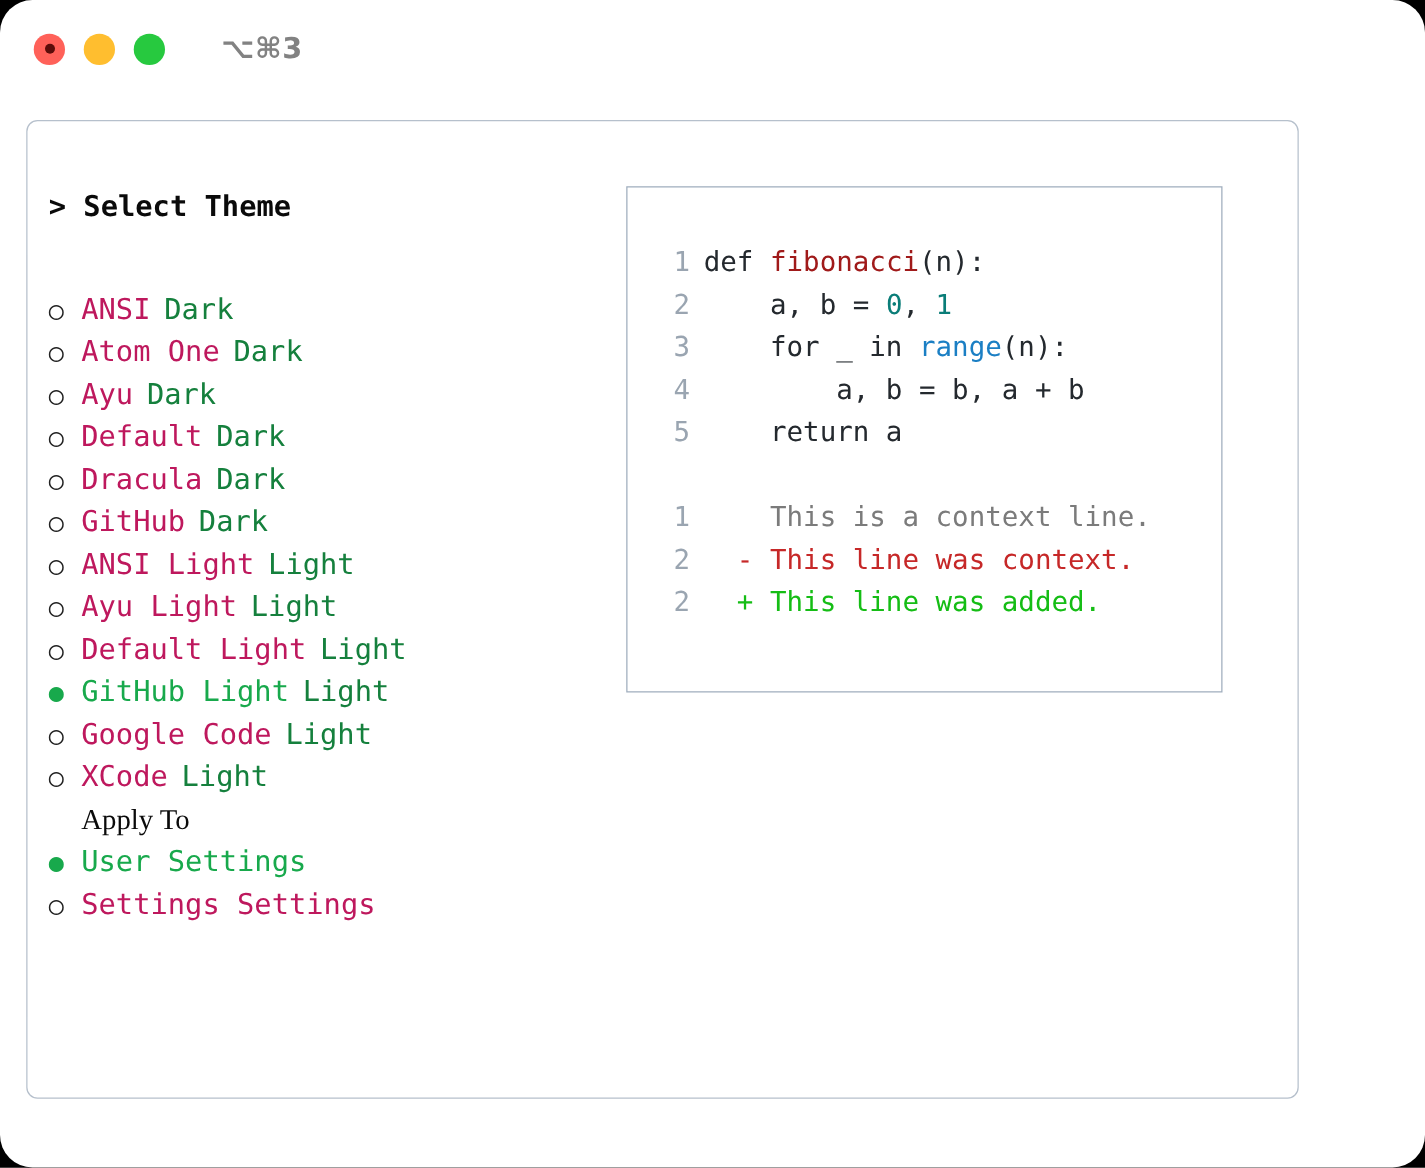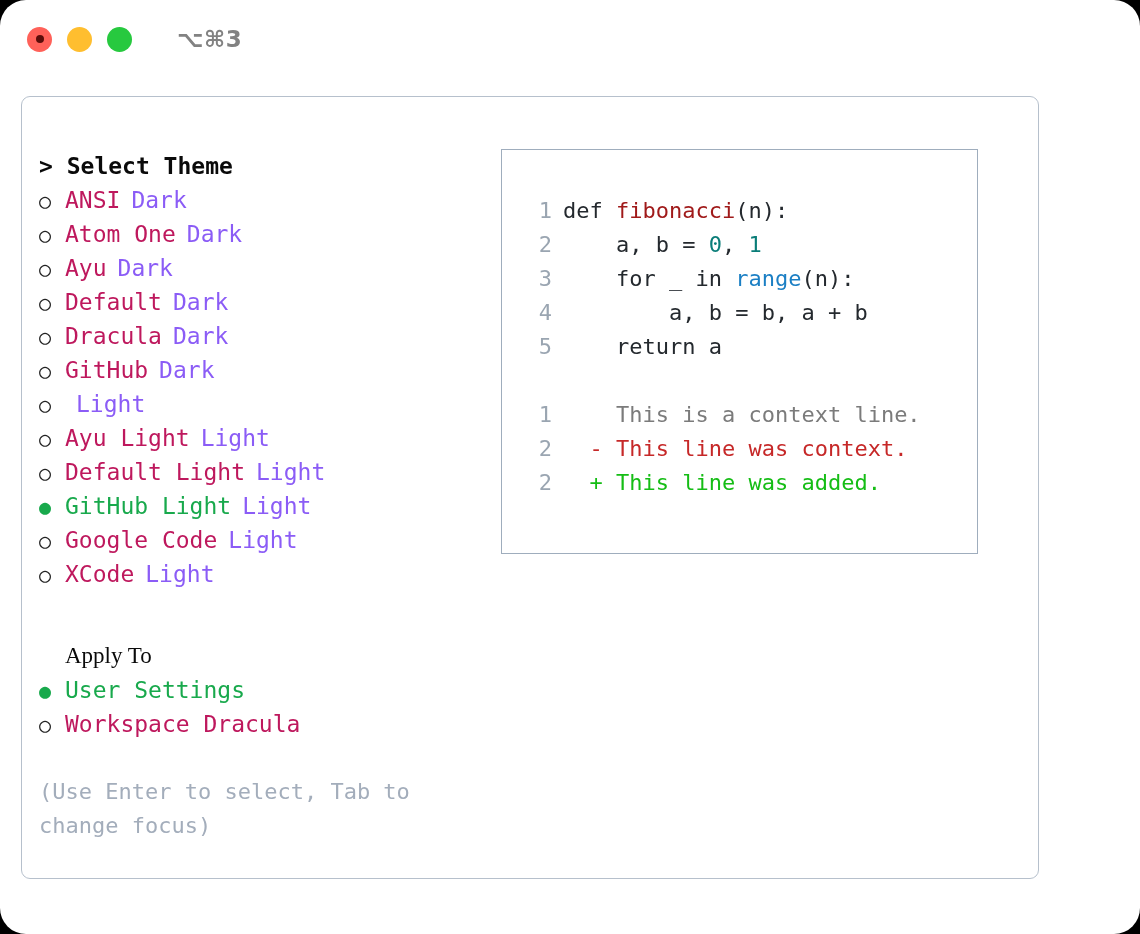--- a/index.html
+++ b/index.html
@@ -121,22 +121,23 @@
     display: inline-block;
     width: 26px;
     flex: 0 0 26px;
     color: #222222;
     font-size: 20px;
   }
   .opt-marker.filled { color: #18a94c; }
   .opt-label   { color: #be185d; }
   .opt-row.selected .opt-label { color: #18a94c; }
   .opt-variant {
-    color: #8b5cf6;
+    color: #15803d;
     margin-left: 11px;
+    margin-top: 48px;
   }
 
   .section-gap { height: 48px; }
 
   .subheading {
     display: flex;
     align-items: flex-end;
     height: 34px;
     line-height: 34px;
     font-size: 23px;
@@ -228,41 +229,40 @@
       <div class="left-col">
         <div class="heading">&gt; Select Theme</div>
 
         <div class="opt-list" id="theme-list">
             <div class="opt-row"><span class="opt-marker">○</span><span class="opt-label">ANSI</span><span class="opt-variant">Dark</span></div>
             <div class="opt-row"><span class="opt-marker">○</span><span class="opt-label">Atom One</span><span class="opt-variant">Dark</span></div>
             <div class="opt-row"><span class="opt-marker">○</span><span class="opt-label">Ayu</span><span class="opt-variant">Dark</span></div>
             <div class="opt-row"><span class="opt-marker">○</span><span class="opt-label">Default</span><span class="opt-variant">Dark</span></div>
             <div class="opt-row"><span class="opt-marker">○</span><span class="opt-label">Dracula</span><span class="opt-variant">Dark</span></div>
             <div class="opt-row"><span class="opt-marker">○</span><span class="opt-label">GitHub</span><span class="opt-variant">Dark</span></div>
-            <div class="opt-row"><span class="opt-marker">○</span><span class="opt-variant">Light</span></div>
+            <div class="opt-row"><span class="opt-marker">○</span><span class="opt-label">ANSI Light</span><span class="opt-variant">Light</span></div>
             <div class="opt-row"><span class="opt-marker">○</span><span class="opt-label">Ayu Light</span><span class="opt-variant">Light</span></div>
             <div class="opt-row"><span class="opt-marker">○</span><span class="opt-label">Default Light</span><span class="opt-variant">Light</span></div>
             <div class="opt-row selected"><span class="opt-marker filled">●</span><span class="opt-label">GitHub Light</span><span class="opt-variant">Light</span></div>
             <div class="opt-row"><span class="opt-marker">○</span><span class="opt-label">Google Code</span><span class="opt-variant">Light</span></div>
             <div class="opt-row"><span class="opt-marker">○</span><span class="opt-label">XCode</span><span class="opt-variant">Light</span></div>
           </div>
 
         <div class="section-gap"></div>
 
         <div class="subheading">
           <span class="opt-marker">○</span>
           <span>Apply To</span>
         </div>
 
         <div class="opt-list" id="apply-list">
             <div class="opt-row selected"><span class="opt-marker filled">●</span><span class="opt-label">User Settings</span></div>
-            <div class="opt-row"><span class="opt-marker">○</span><span class="opt-label">Workspace Dracula</span></div>
+            <div class="opt-row"><span class="opt-marker">○</span><span class="opt-label">Settings Settings</span></div>
           </div>
 
-        <div class="hint">(Use Enter to select, Tab to change focus)</div>
       </div>
 
       <div class="right-col">
         <div class="preview-box">
           <div id="code-block">
               <div class="code-line"><span class="lineno">1</span><span class="code-body"><span class="tok-plain">def </span><span class="tok-fn">fibonacci</span><span class="tok-plain">(n):</span></span></div>
               <div class="code-line"><span class="lineno">2</span><span class="code-body"><span class="tok-plain">    a, b = </span><span class="tok-num">0</span><span class="tok-plain">, </span><span class="tok-num">1</span></span></div>
               <div class="code-line"><span class="lineno">3</span><span class="code-body"><span class="tok-plain">    for _ in </span><span class="tok-call">range</span><span class="tok-plain">(n):</span></span></div>
               <div class="code-line"><span class="lineno">4</span><span class="code-body"><span class="tok-plain">        a, b = b, a + b</span></span></div>
               <div class="code-line"><span class="lineno">5</span><span class="code-body"><span class="tok-plain">    return a</span></span></div>

